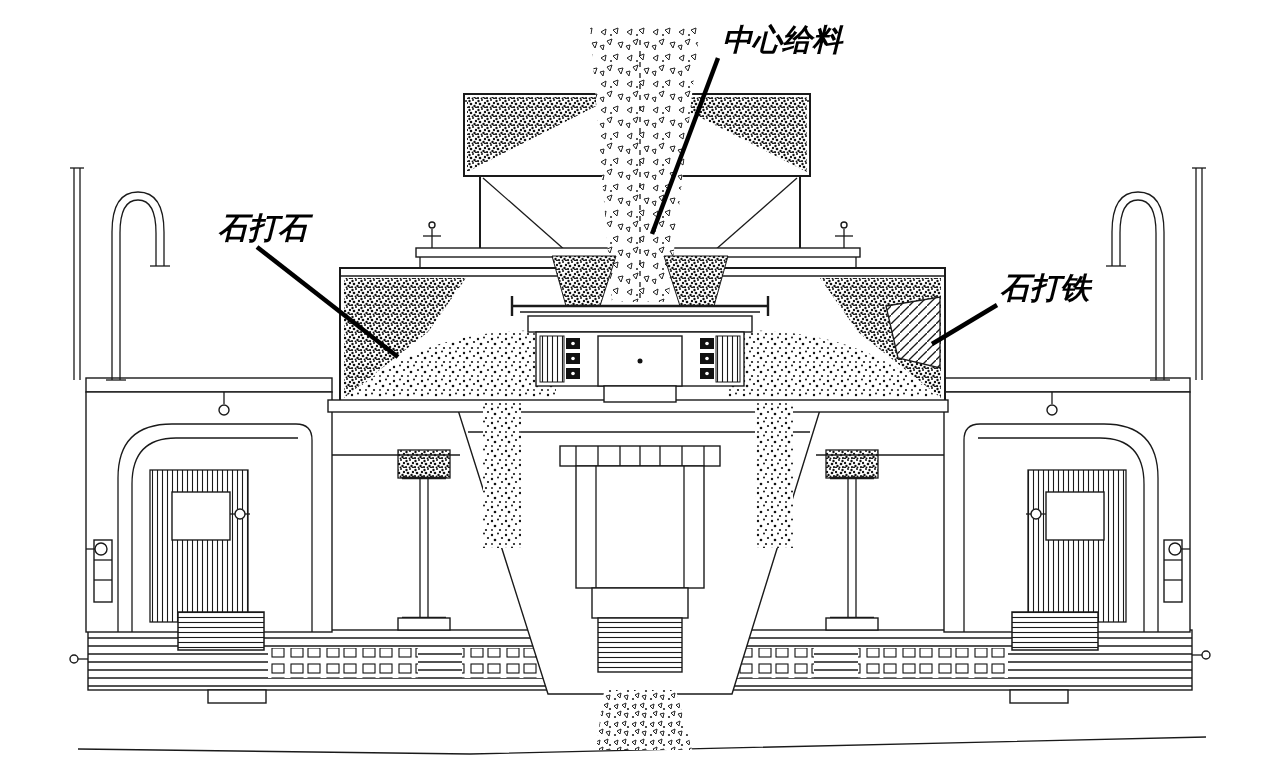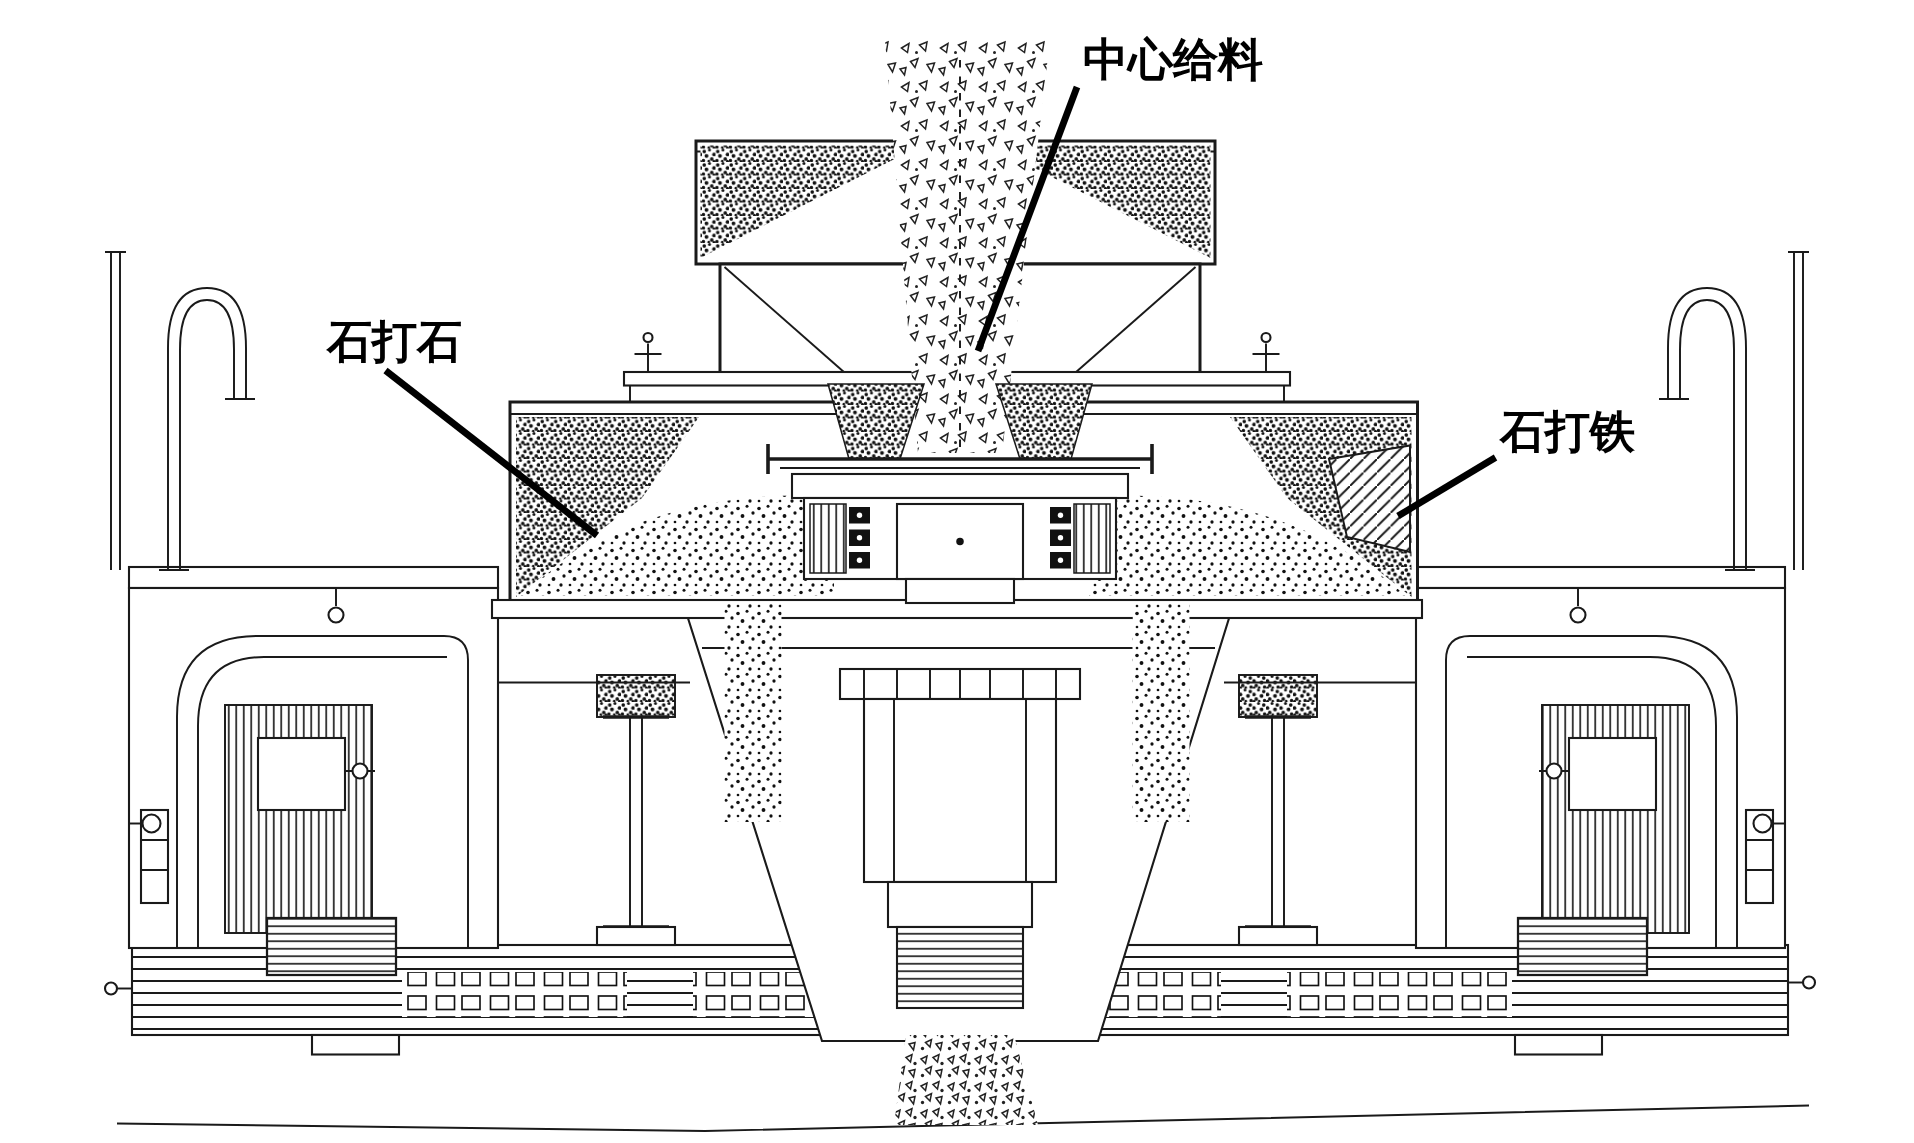--- a/index.html
+++ b/index.html
@@ -1,16 +1,16 @@
 <!DOCTYPE html>
 <html lang="zh"><head>
 <meta charset="utf-8">
 <style>
   html,body{margin:0;padding:0;background:#ffffff;}
-  .page{position:relative;width:1276px;height:762px;background:#ffffff;overflow:hidden;}
+  .page{position:relative;width:1276px;height:762px;background:#ffffff;overflow:hidden;font-style:italic;}
   svg{display:block;}
   .s{stroke:#1a1a1a;fill:none;stroke-width:1.3;}
   .s2{stroke:#1a1a1a;fill:none;stroke-width:2.4;}
   .wf{fill:#ffffff;stroke:#1a1a1a;stroke-width:1.4;}
   .wf2{fill:#ffffff;stroke:#1a1a1a;stroke-width:2;}
   .dk{fill:#111111;stroke:none;}
   .lbl{font-family:"DejaVu Sans","Liberation Sans",sans-serif;font-size:30px;font-weight:600;fill:#000;}
   .leader{stroke:#000;stroke-width:4.5;fill:none;}
 </style>
 </head>

